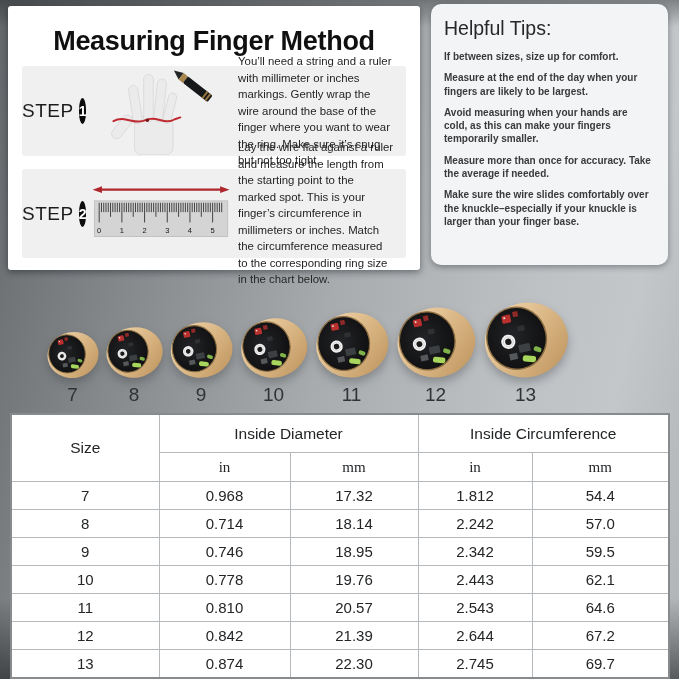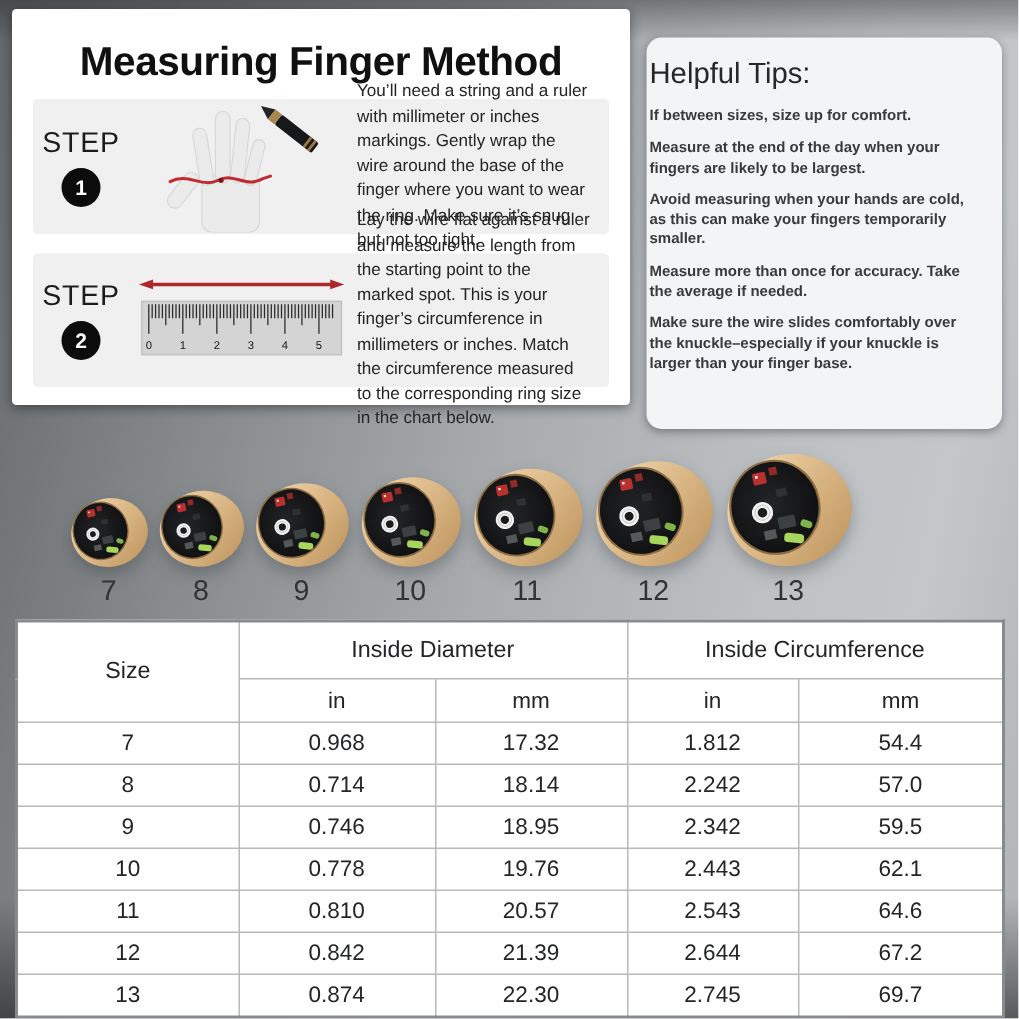--- a/index.html
+++ b/index.html
@@ -21,36 +21,36 @@
     margin:4px;padding-top:16px;text-align:center;
     font-size:27px;font-weight:700;color:#101010;letter-spacing:-.3px;
   }
   .step-box{
     position:absolute;left:14px;right:14px;height:90px;
     background:#f0f0f0;border-radius:3px;
     display:flex;align-items:center;
   }
   .step-box.one{top:60px;}
   .step-box.two{top:163px;height:89px;}
-  .step-side{width:64px;flex:0 0 64px;display:flex;flex-direction:column;align-items:center;gap:5px;}
+  .step-side{width:64px;flex:0 0 64px;display:flex;flex-direction:row;align-items:center;gap:5px;}
   .step-word{font-size:19px;color:#1c1c1c;letter-spacing:.5px;}
   .step-num{
     width:26px;height:26px;border-radius:50%;background:#0c0c0c;color:#fff;
     display:flex;align-items:center;justify-content:center;font-size:14px;font-weight:700;
   }
   .step-illus{width:152px;flex:0 0 152px;display:flex;align-items:center;justify-content:center;}
   .step-illus svg{display:block;}
   .step-text{
     flex:1;padding-right:12px;font-size:11.4px;line-height:1.45;color:#242424;
   }
 
   
   .tips-panel{
-    position:absolute;left:431px;top:25px;width:237px;height:261px;box-sizing:border-box;
-    background:#f2f4f5;border-radius:10px;padding:13px 15px 10px 2px;
+    position:absolute;left:431px;top:4px;width:237px;height:261px;box-sizing:border-box;
+    background:#f2f4f5;border-radius:10px;padding:13px 15px 10px 13px;
     box-shadow:0 2px 6px rgba(10,12,14,.35);
   }
   .tips-title{margin:0 0 10px 0;font-size:19.5px;font-weight:500;color:#272727;}
   .tip{margin:0 0 8px 0;font-size:10px;line-height:1.33;color:#3a3a3a;font-weight:bold;}
 
   
   .rings-row{
     position:absolute;left:0;top:272px;width:679px;height:140px;box-sizing:border-box;
     display:flex;align-items:flex-end;justify-content:center;
     gap:4px;padding:0 108px 6px 44px;
@@ -63,21 +63,21 @@
   .chart-wrap{position:absolute;left:10px;top:413px;}
   table.size-chart{
     border-collapse:collapse;table-layout:fixed;width:658px;background:#ffffff;
     border:2px solid #878b8e;
   }
   table.size-chart th, table.size-chart td{
     border:1px solid #b6b9bb;text-align:center;vertical-align:middle;
     font-weight:400;color:#232527;padding:0;
   }
   table.size-chart thead tr.grp th{height:37px;font-size:15.5px;}
-  table.size-chart thead tr.sub th{height:28px;font-size:15px;}
+  table.size-chart thead tr.sub th{height:28px;font-size:15px;font-family:Liberation Serif, serif;}
   table.size-chart tbody td{height:27px;font-size:15px;}
 </style>
 </head>
 <body>
 
 <svg width="0" height="0" style="position:absolute" aria-hidden="true">
   <defs>
     <linearGradient id="goldGrad" x1="0" y1="0" x2="1" y2="1">
       <stop offset="0" stop-color="#f3ddb2"></stop>
       <stop offset="0.35" stop-color="#e3c294"></stop>

